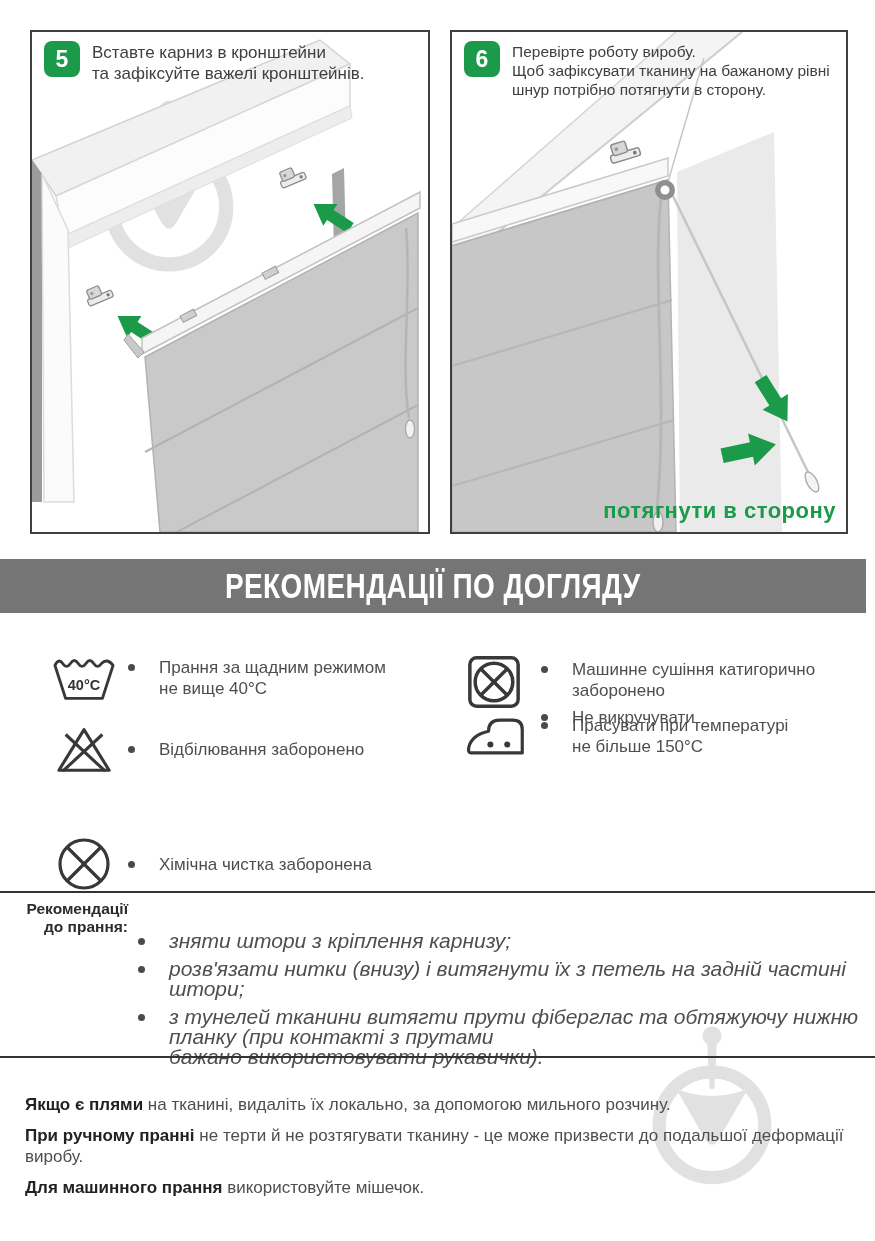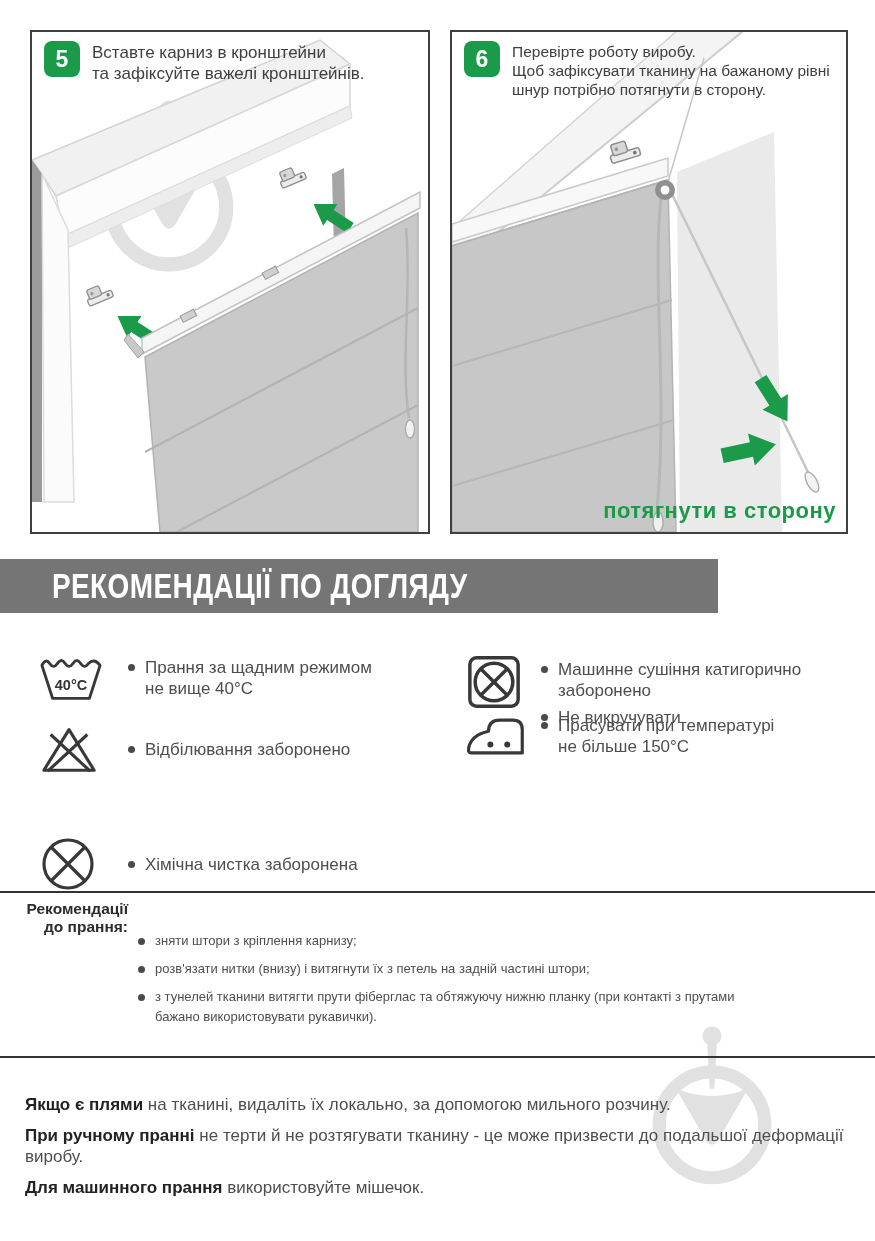--- a/index.html
+++ b/index.html
@@ -15,49 +15,49 @@
   .step-head{position:absolute;left:12px;top:9px;right:8px;display:flex;gap:12px;z-index:2;}
   .badge{width:36px;height:36px;border-radius:8px;background:#1b9a4a;color:#fff;
          font-weight:bold;font-size:23px;display:flex;align-items:center;
          justify-content:center;flex:none;}
   .step-text{font-size:17px;line-height:21px;color:#404040;white-space:pre-line;padding-top:1px;}
   #panel-6 .step-text{font-size:15.5px;line-height:19px;}
   .pull-note{position:absolute;right:10px;bottom:8px;z-index:2;color:#1b9a4a;
              font-weight:bold;font-size:22px;letter-spacing:.5px;}
 
   
-  .banner{position:absolute;left:0;top:559px;width:718px;height:54px;background:#757575;
-          display:flex;align-items:center;z-index:1;}
+  .banner{position:absolute;left:0;top:559px;width:866px;height:54px;background:#757575;
+          display:flex;align-items:center;justify-content:center;z-index:1;}
   .banner-text{color:#ffffff;font-weight:bold;font-size:35px;letter-spacing:.5px;
                display:inline-block;transform:scaleX(.8);white-space:nowrap;}
 
   
   .care-row{position:absolute;display:flex;align-items:center;z-index:1;}
   .care-row.top-align{align-items:flex-start;}
   .icon-cell{flex:none;display:flex;justify-content:flex-start;}
-  .icon-cell.left-col{width:88px;}
+  .icon-cell.left-col{width:88px;justify-content:center;}
   .icon-cell.right-col{width:79px;padding-left:4px;box-sizing:border-box;}
   .bullets{display:flex;flex-direction:column;gap:6px;}
   .bullet{display:flex;}
   .dot{width:7px;height:7px;border-radius:50%;background:#4a4a4a;margin:7px 10px 0 0;flex:none;}
-  .bullet-text{font-size:17px;line-height:21px;color:#4e4e4e;white-space:pre-line;}
+  .bullet-text{font-size:17px;line-height:21px;color:#4e4e4e;white-space:pre-line;margin-left:14px;}
   .care-icon path,.care-icon circle.ln,.care-icon line,.care-icon rect{fill:none;stroke:#383838;}
 
   
   .divider{position:absolute;left:0;width:875px;height:2px;background:#333;z-index:2;}
   #divider-1{top:891px;}
   #divider-2{top:1056px;}
 
   
   .wash-label{position:absolute;left:18px;top:900px;width:110px;text-align:right;
               font-weight:bold;font-size:15.5px;line-height:18px;color:#2c2c2c;
               white-space:pre-line;z-index:1;}
   .wash-items{position:absolute;left:138px;top:931px;width:722px;z-index:1;}
   .wash-item{display:flex;margin-bottom:8px;}
-  .wash-item .bullet-text{font-size:13px;line-height:20px;}
+  .wash-item .bullet-text{font-size:21px;line-height:20px;font-style:italic;}
 
   
   .notes{position:absolute;left:25px;top:1094px;width:832px;z-index:1;}
   .note{margin:0 0 10px;font-size:17px;line-height:21px;color:#4e4e4e;}
   .note b{color:#222;}
 
   .watermark{position:absolute;z-index:0;}
 </style>
 </head>
 <body>

